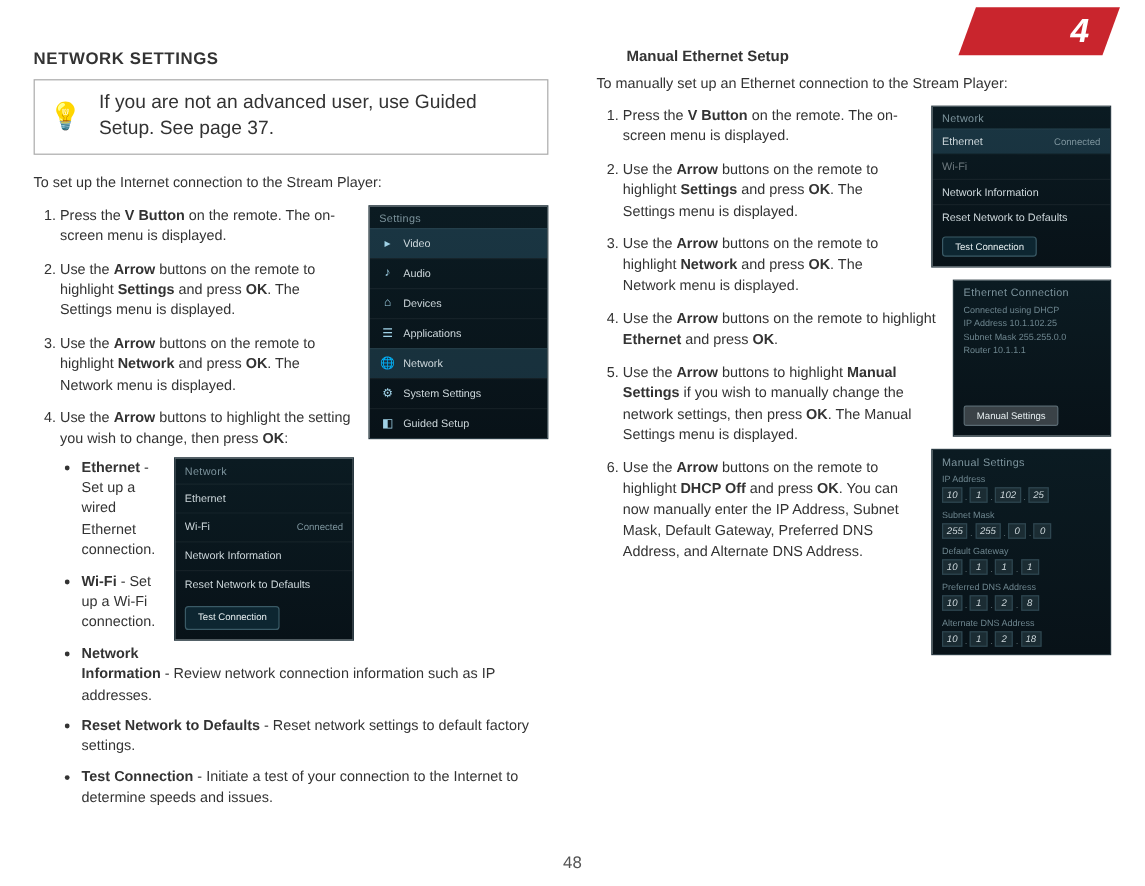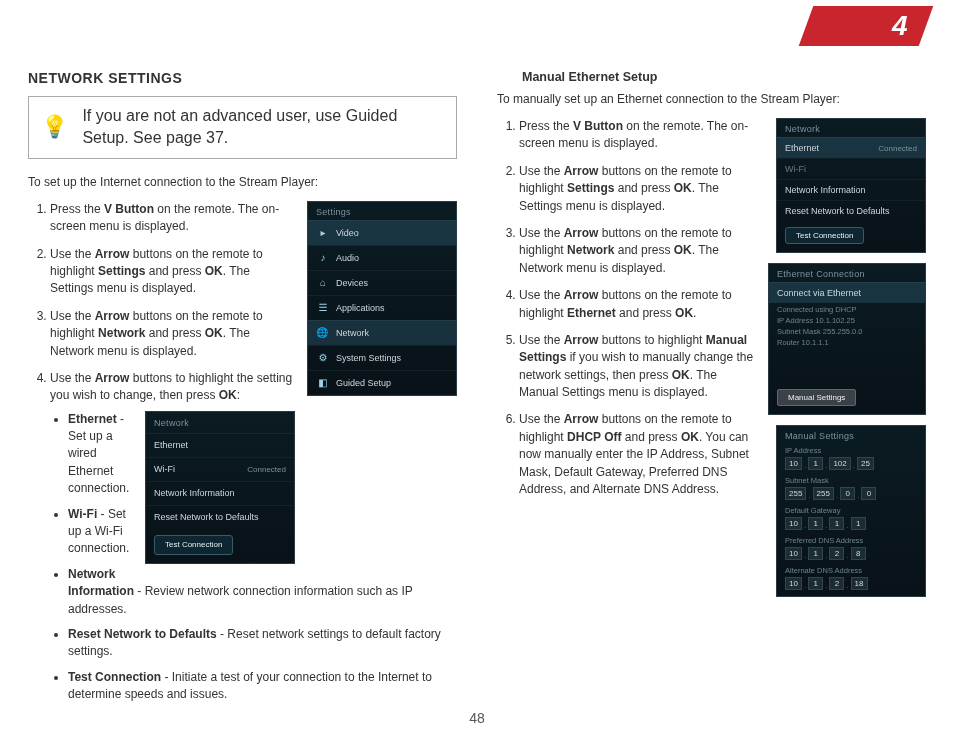--- a/index.html
+++ b/index.html
@@ -29,21 +29,21 @@
   .page-tab span {
     transform: skewX(20deg);
     color: #fff;
     font-size: 28px;
     font-weight: bold;
     font-style: italic;
   }
   .columns {
     display: flex;
     gap: 40px;
-    margin-top: 50px;
+    margin-top: 20px;
   }
   .col { flex: 1; }
   h2 {
     font-size: 14px;
     letter-spacing: 0.5px;
     font-weight: bold;
     margin-bottom: 10px;
   }
   .tip-box {
     border: 1px solid #aaa;
@@ -129,20 +129,21 @@
     gap: 1px;
     padding: 2px 8px 4px 8px;
   }
   .shot .ipseg span.box {
     background: #1b2c33;
     border: 1px solid #2e4650;
     padding: 1px 3px;
     font-size: 8px;
     min-width: 15px;
     text-align: center;
+    font-style: italic;
   }
   .shot .ipseg span.dot { color:#5a6a70; padding:0 1px; font-size:8px; align-self:flex-end;}
   .shot .small { color:#6d858e; font-size:7.5px; padding:2px 8px 0 8px; }
   .shot .cb {
     width:9px;height:9px;border:1px solid #5aa0bb;display:inline-block;vertical-align:middle;
     margin-left:4px; background:#0e2c36;
   }
   .shot .cb.on::after{content:"✓"; color:#79d2f4; font-size:8px; position:relative; top:-2px; left:0;}
   .pg-num { position:absolute; bottom:12px; left:50%; transform:translateX(-50%); font-size:14px; color:#555;}
   .clear { clear: both; }
@@ -250,25 +251,22 @@
         </div>
       <div class="row">
           <span class="lbl">Network Information</span>
         </div>
       <div class="row">
           <span class="lbl">Reset Network to Defaults</span>
         </div>
       <span class="btn">Test Connection</span>
     </div>
 
-    <div class="shot" style="width:158px;clear:right">
+    <div class="shot" style="width:132px;clear:right">
       <div class="hdr">Ethernet Connection</div>
-      <div class="row hi">
-          <span class="lbl">Connect via Ethernet</span>
-        </div>
       <div class="small">Connected using DHCP</div>
       <div class="small">IP Address 10.1.102.25</div>
       <div class="small">Subnet Mask 255.255.0.0</div>
       <div class="small" style="padding-bottom:36px">Router 10.1.1.1</div>
       <span class="greybtn">Manual Settings</span>
     </div>
 
     <div class="shot" style="width:150px;clear:right">
       <div class="hdr">Manual Settings</div>
       <div class="small">IP Address</div>

